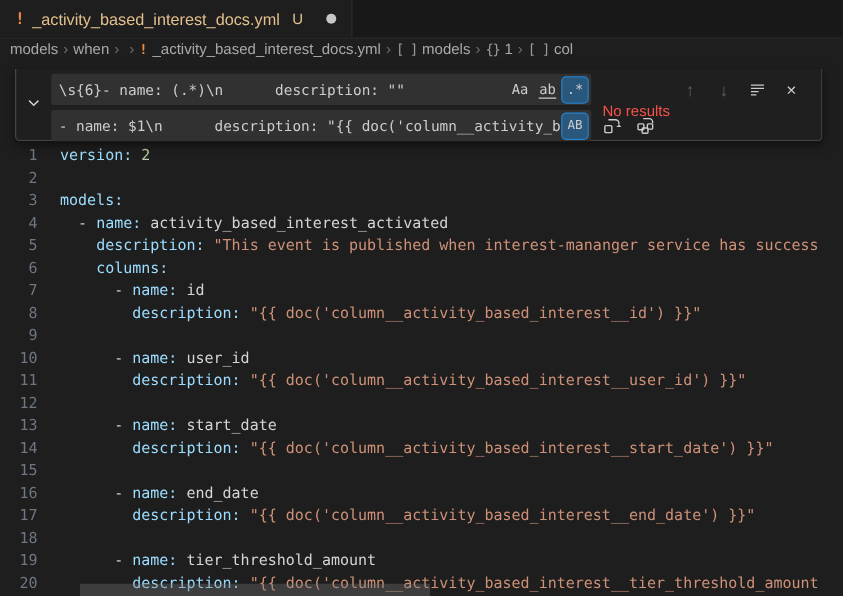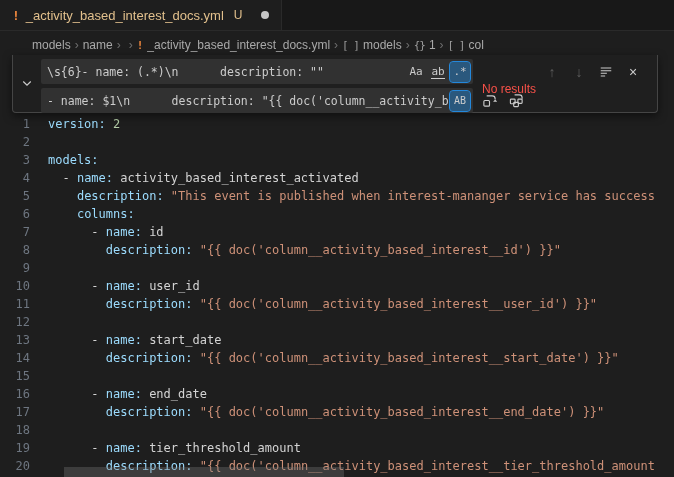--- a/index.html
+++ b/index.html
@@ -7,21 +7,21 @@
   body { background:#1e1e1e; font-family:"Liberation Sans",sans-serif; position:relative; color:#cccccc; }
 
   
   .tabbar { position:absolute; top:0; left:0; right:0; height:31px; background:#181818; border-bottom:1px solid #2a2a2a; display:flex; }
   .tab { display:flex; align-items:center; gap:6px; padding:0 12px; background:#1e1e1e; border-right:1px solid #2a2a2a; font-size:13px; color:#e2c08d; cursor:pointer; }
   .warn-glyph { color:#f0883e; font-weight:bold; font-size:13px; font-family:"DejaVu Sans Mono",monospace; }
   .git-badge { color:#e2c08d; margin-left:4px; font-size:12px; }
   .dirty-dot { width:8px; height:8px; border-radius:50%; background:#c6c6c6; margin-left:12px; }
 
   
-  .breadcrumbs { position:absolute; top:32px; left:0; right:0; height:20px; display:flex; align-items:flex-end; padding-left:32px; font-size:12px; color:#a9a9a9; white-space:nowrap; overflow:hidden; }
+  .breadcrumbs { position:absolute; top:32px; left:0; right:0; height:20px; display:flex; align-items:flex-start; padding-left:8px; font-size:12px; color:#a9a9a9; white-space:nowrap; overflow:hidden; }
   .crumb { display:inline-flex; align-items:center; gap:4px; cursor:pointer; }
   .sep { color:#6e6e6e; margin:0 4px; font-size:12px; }
   .crumb-icon { font-family:"DejaVu Sans Mono",monospace; font-size:11px; }
   .crumb-icon.warning { color:#f0883e; font-weight:bold; }
   .crumb-icon.array, .crumb-icon.object { color:#9b9b9b; letter-spacing:-1px; }
 
   
   .editor { position:absolute; top:52px; left:0; right:0; bottom:0; background:#1e1e1e; }
   .code { position:absolute; inset:0; padding-top:63px; font-family:"DejaVu Sans Mono","Liberation Mono",monospace; font-size:12px; line-height:18px; white-space:pre; overflow:hidden; }
   .code-line { display:flex; height:18px; }
@@ -58,21 +58,21 @@
     <span class="dirty-dot"></span>
   </div>
 </div>
 
 <div class="breadcrumbs">
     <span class="crumb">
       <span>models</span>
     </span>
     <span class="sep">›</span>
     <span class="crumb">
-      <span>name</span>
+      <span>when</span>
     </span>
     <span class="sep">›</span>
     <span class="sep">›</span>
     <span class="crumb">
       <span class="crumb-icon warning">!</span>
       <span>_activity_based_interest_docs.yml</span>
     </span>
     <span class="sep">›</span>
     <span class="crumb">
       <span class="crumb-icon array">[ ]</span>

